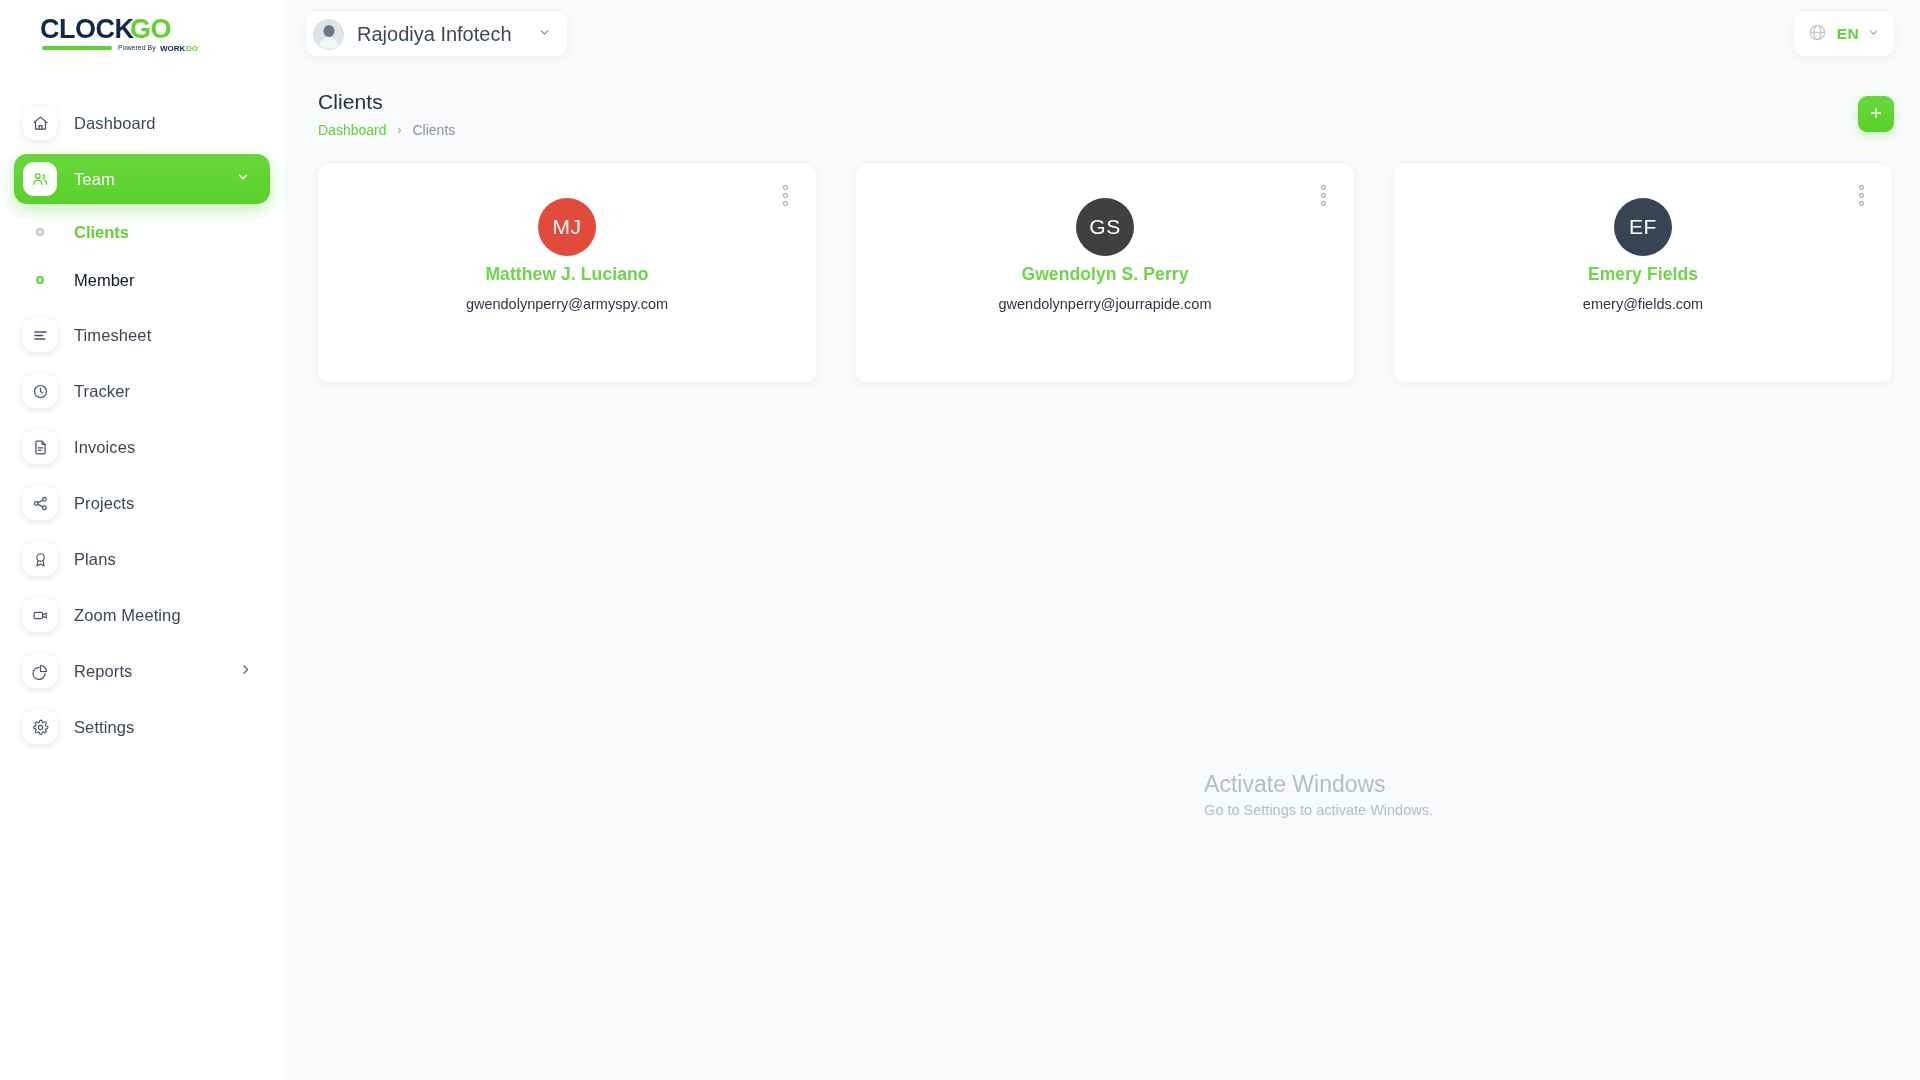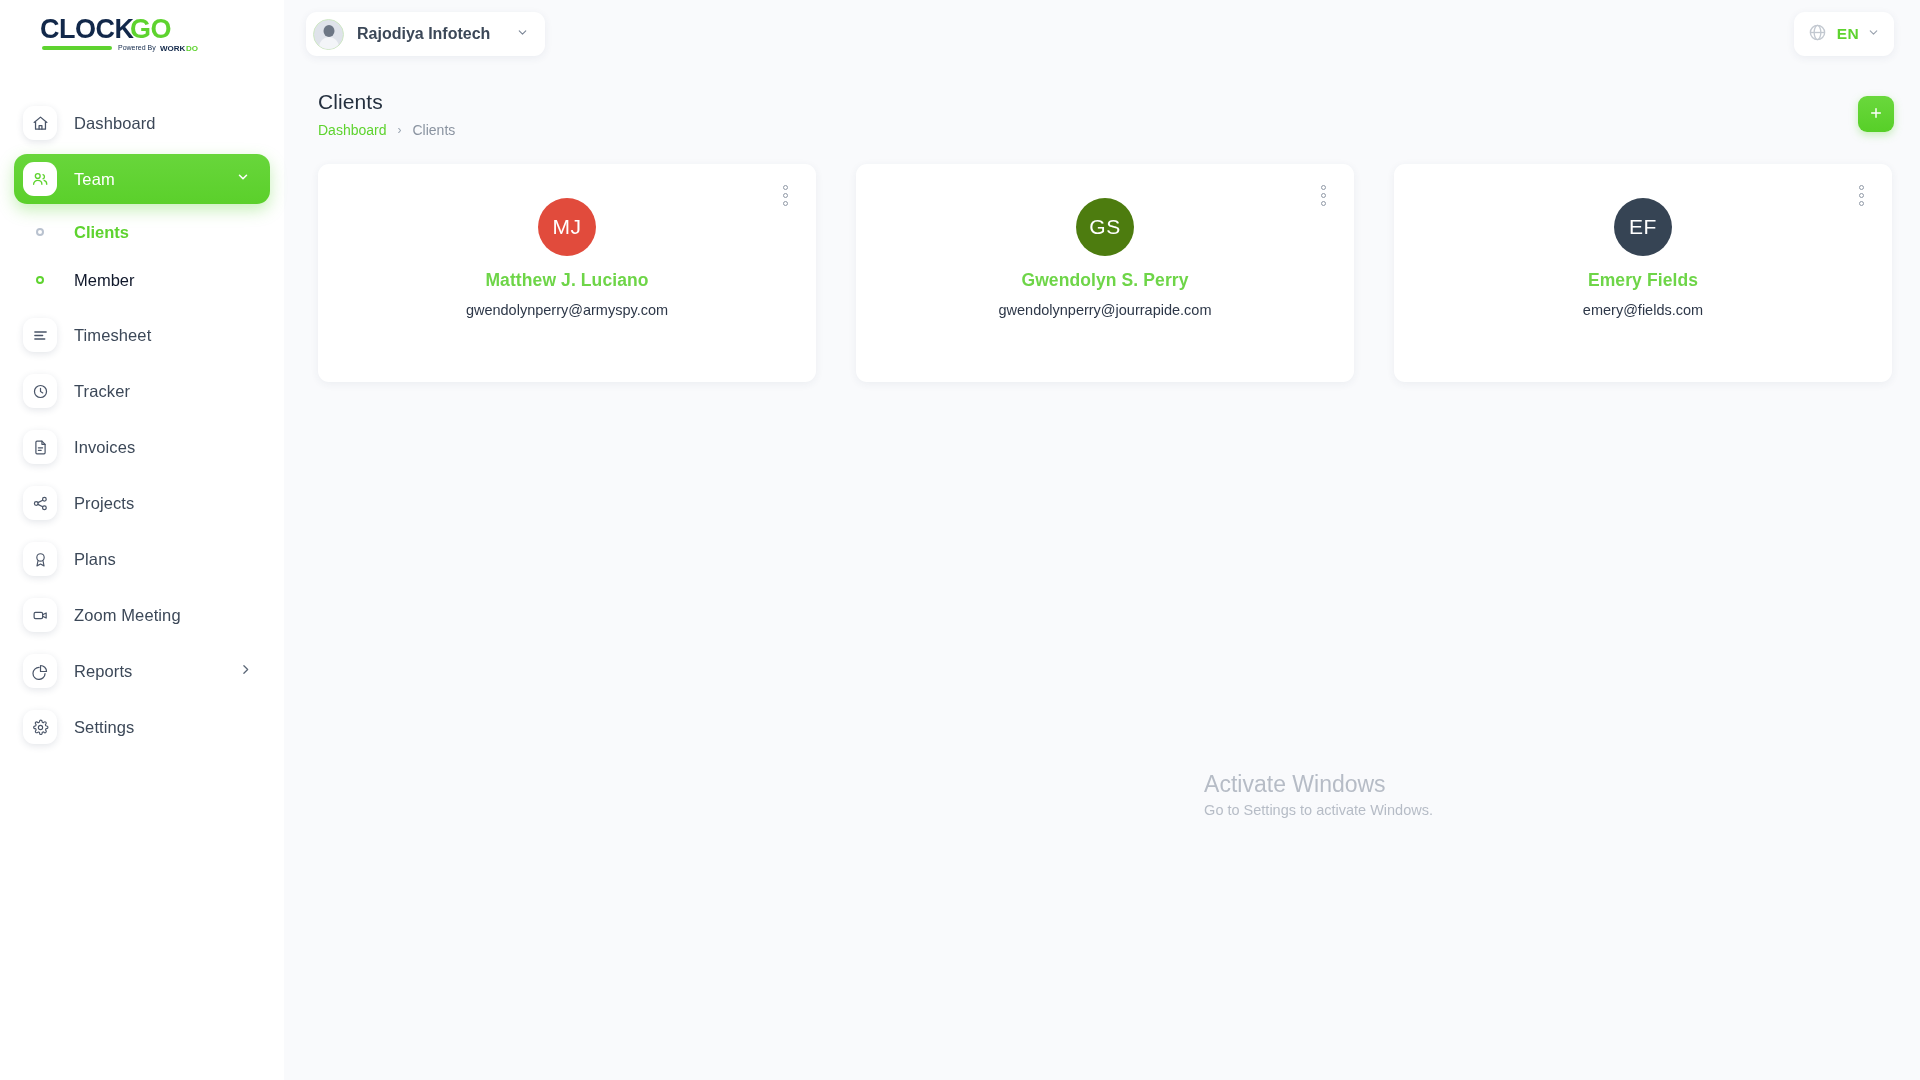--- a/index.html
+++ b/index.html
@@ -126,21 +126,21 @@
     width: 11px; height: 12px; border-radius: 50%;
     background: #6c7684;
   }
   .avatar-sm .body {
     position: absolute; left: 50%; bottom: -2px;
     transform: translateX(-50%);
     width: 20px; height: 14px;
     border-radius: 10px 10px 0 0;
     background: #f3f5f8;
   }
-  .company-name { font-size: 16px; color: #3c4858; margin-right: 26px; font-weight: bold; }
+  .company-name { font-size: 20px; color: #3c4858; margin-right: 26px; }
 
   .topbar-spacer { flex: 1 1 auto; }
 
   .lang-select {
     display: flex; align-items: center;
     height: 44px;
     background: #ffffff;
     border-radius: 11px;
     padding: 0 14px;
     box-shadow: 0 2px 8px rgba(44,62,94,0.07);
@@ -213,21 +213,21 @@
     background: #ffffff;
   }
   .av {
     width: 58px; height: 58px; border-radius: 50%;
     display: flex; align-items: center; justify-content: center;
     color: #ffffff;
     font-size: 21px;
     letter-spacing: .5px;
   }
   .c-name {
-    margin-top: 14px;
+    margin-top: 8px;
     font-size: 17.5px;
     color: #6ed548;
     font-weight: bold;
     letter-spacing: .1px;
     text-align: center;
   }
   .c-mail {
     margin-top: 11px;
     font-size: 14.5px;
     color: #2d3748;
@@ -467,21 +467,21 @@
         <div class="c-name">Matthew J. Luciano</div>
         <div class="c-mail">gwendolynperry@armyspy.com</div>
       </div>
 
       <div class="card">
         <span class="kebab">
             <i></i>
             <i></i>
             <i></i>
           </span>
-        <div class="av" style="background:#4d7c0f">GS</div>
+        <div class="av" style="background:#404040">GS</div>
         <div class="c-name">Gwendolyn S. Perry</div>
         <div class="c-mail">gwendolynperry@jourrapide.com</div>
       </div>
 
 
       <div class="card">
         <span class="kebab">
             <i></i>
             <i></i>
             <i></i>

